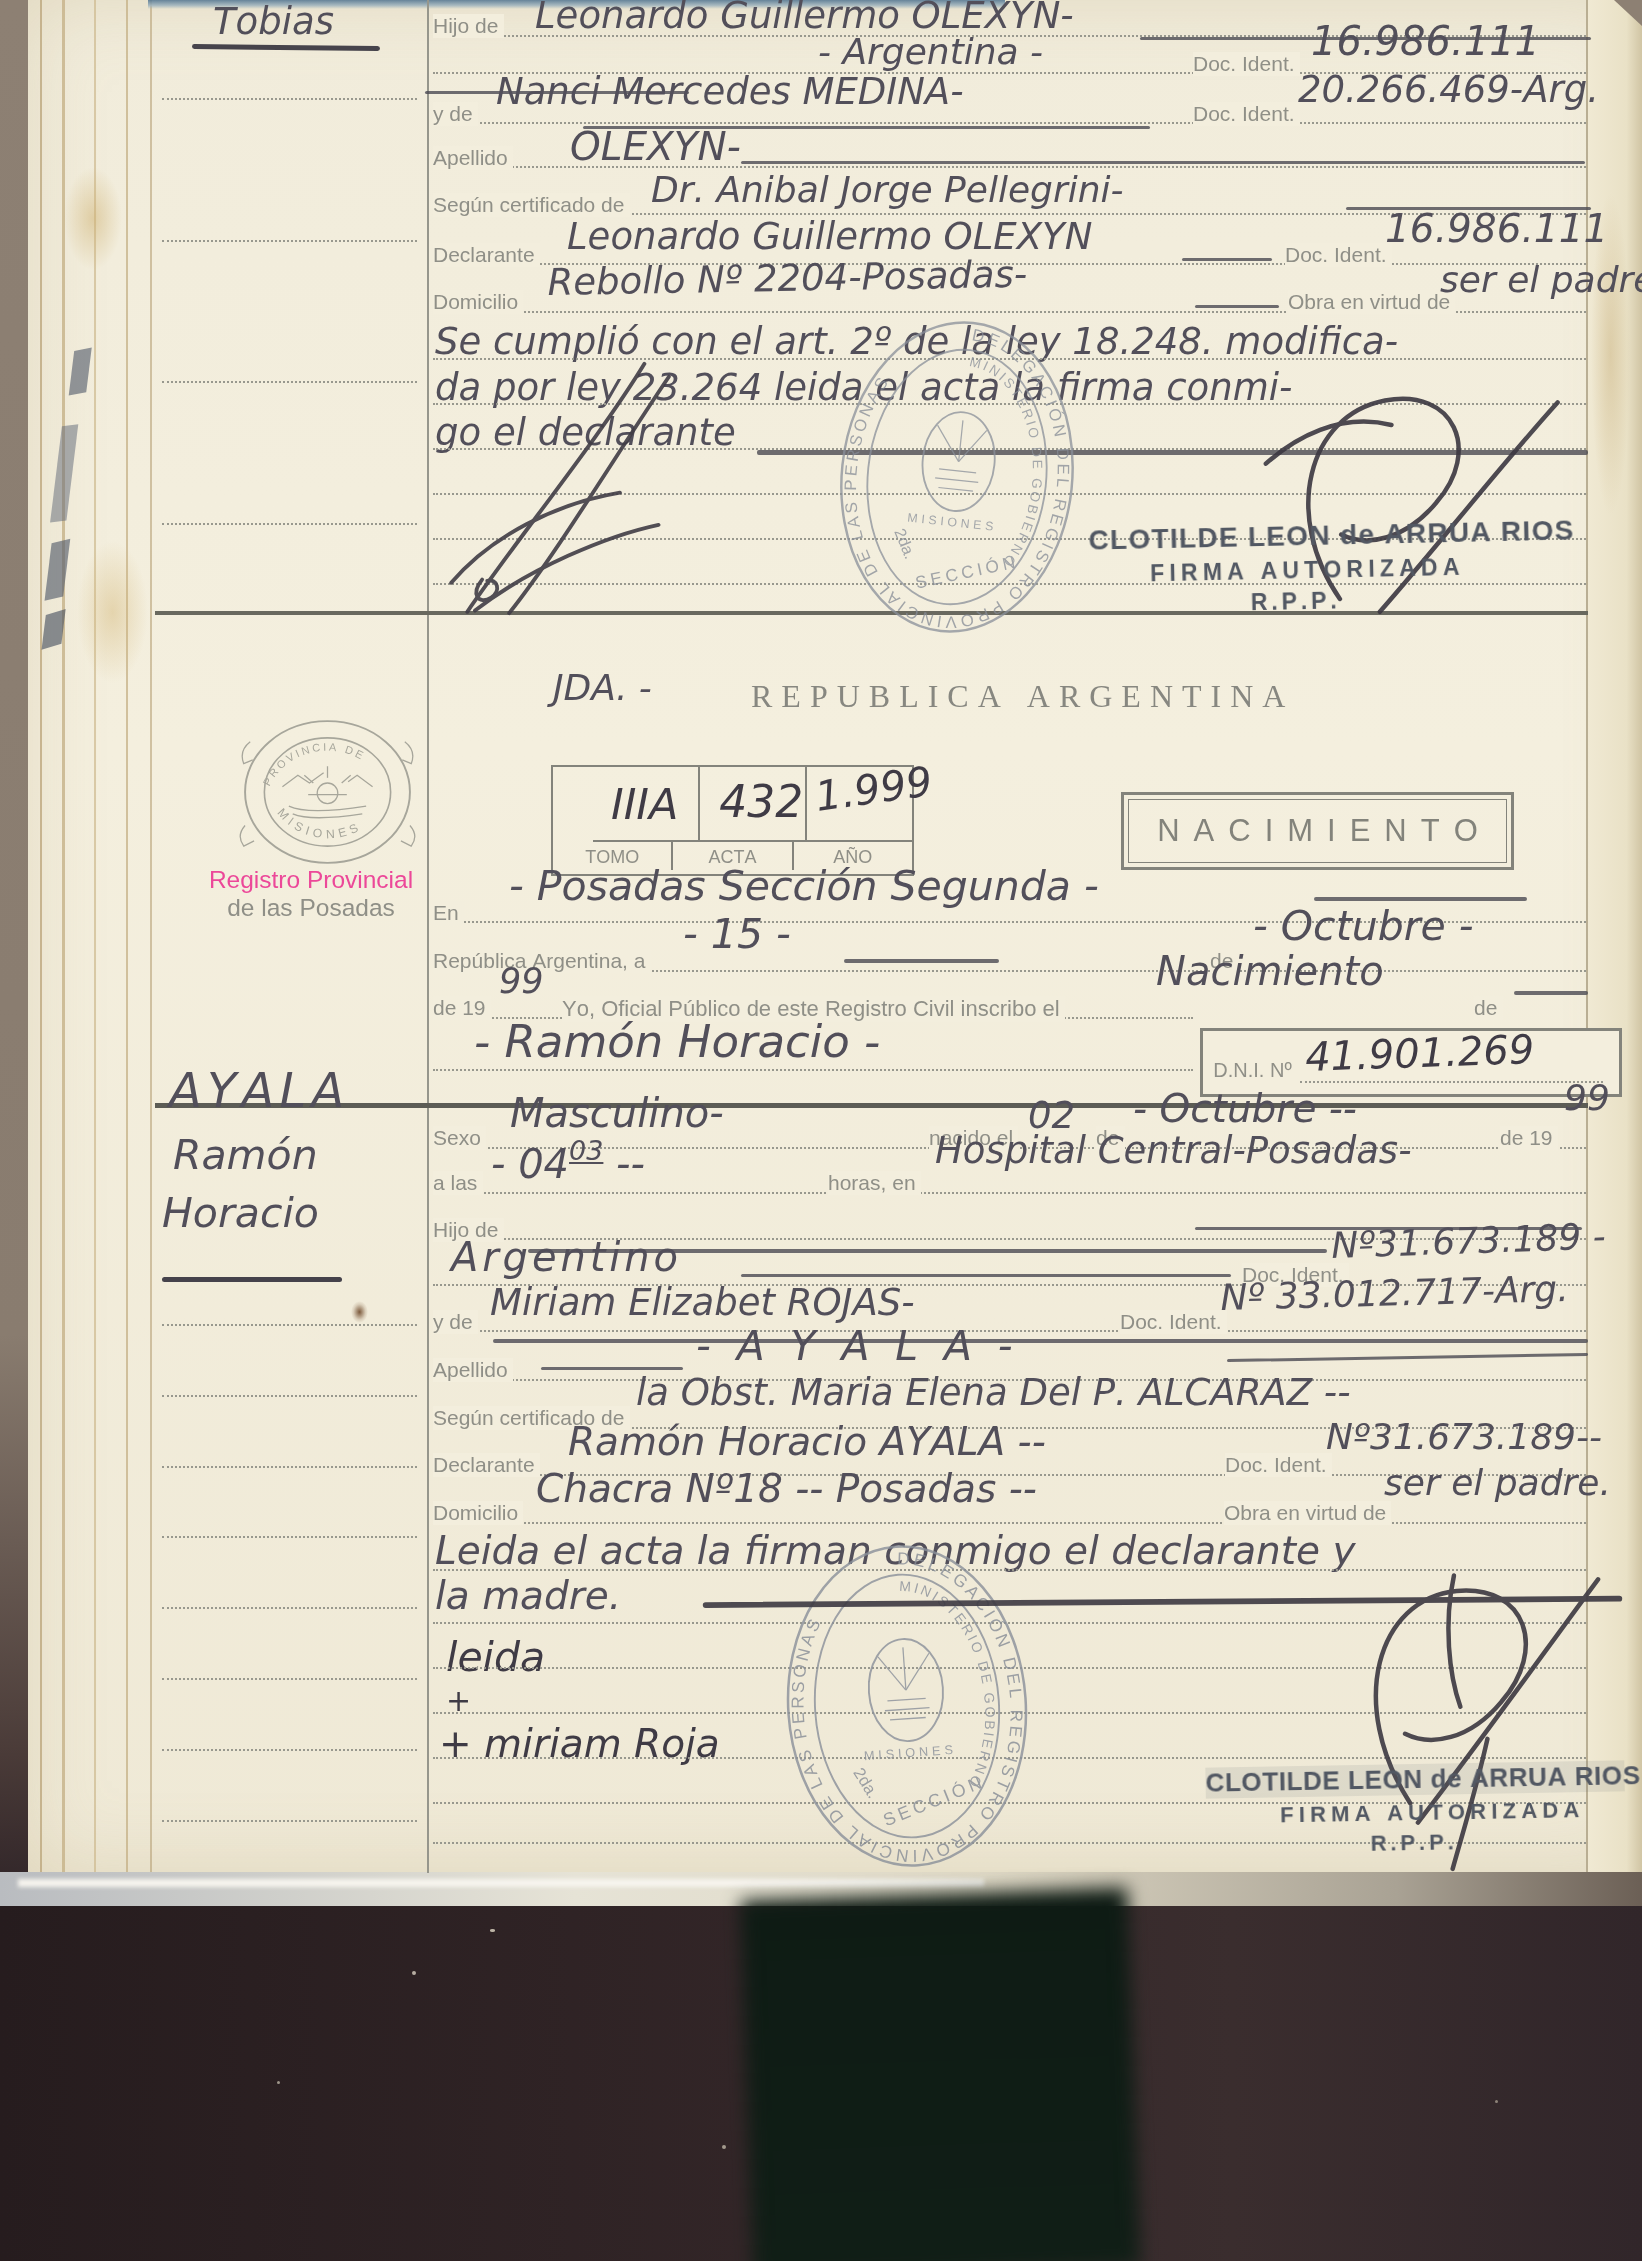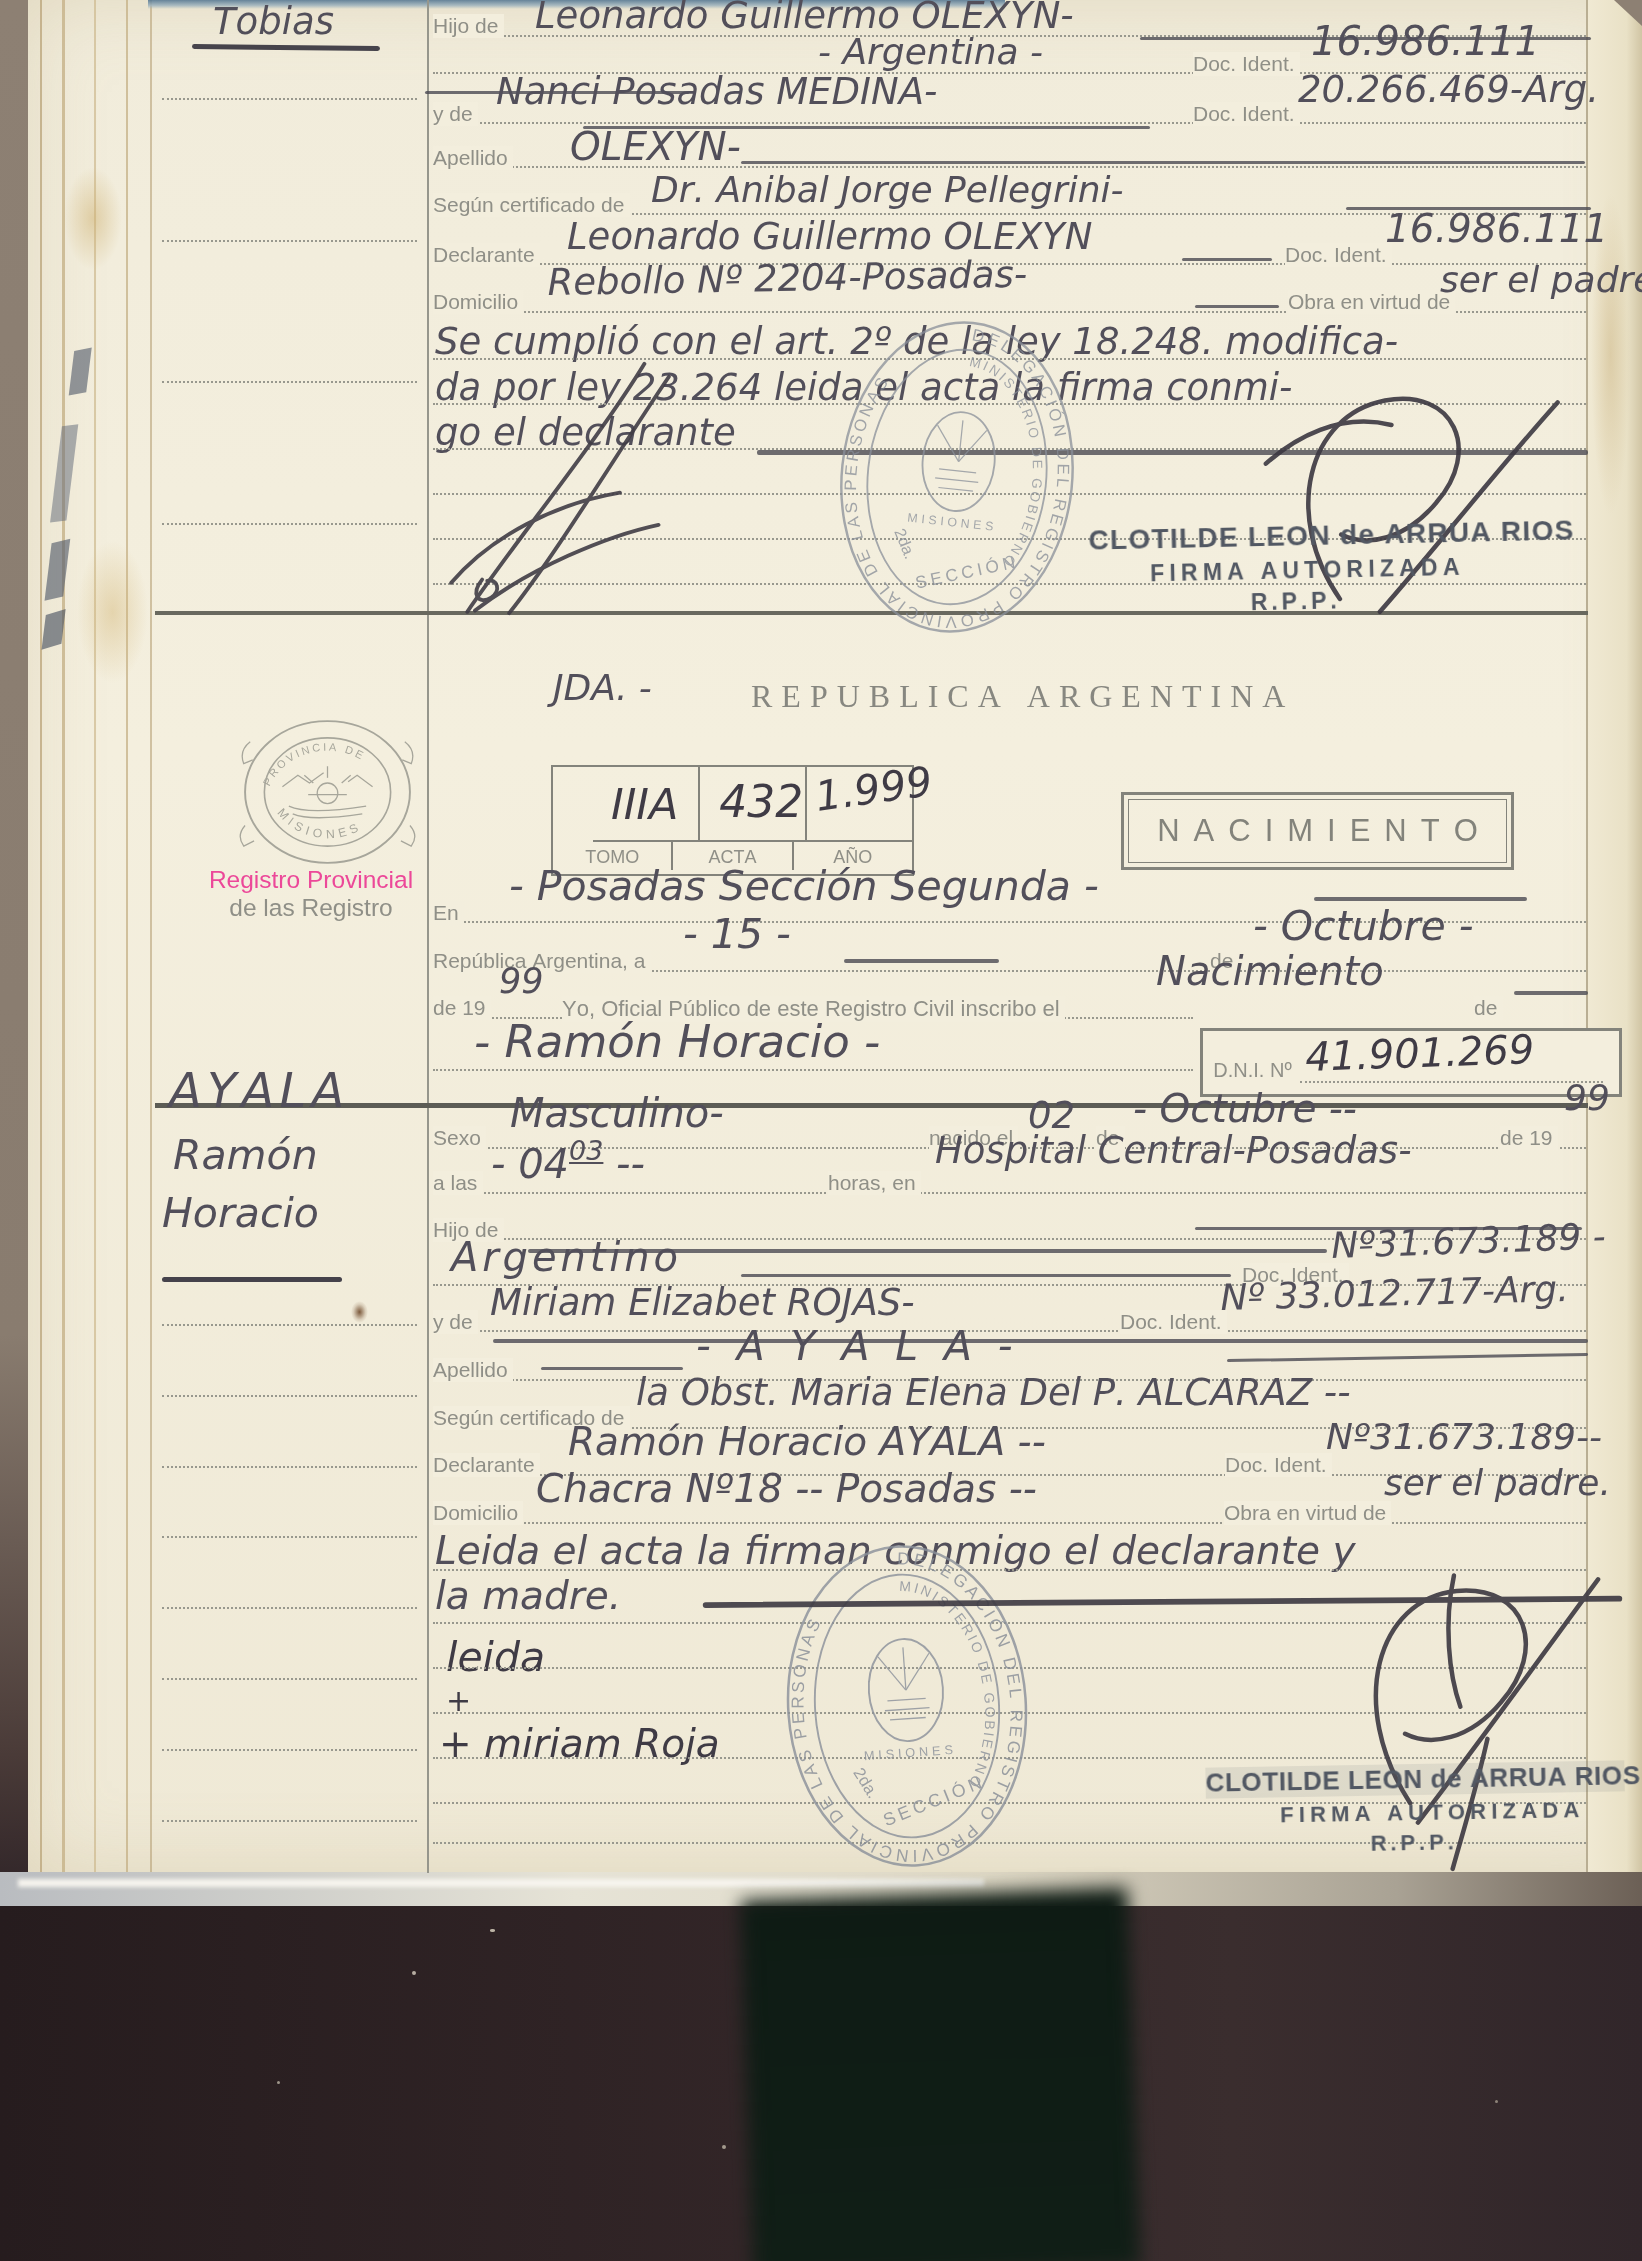--- a/index.html
+++ b/index.html
@@ -78,21 +78,21 @@
   <div class="pline" style="left:1140px;top:37px;width:451px;"></div>
 
   <div class="dot" style="left:433px;top:72px;width:1153px;"></div>
   <div class="hw" style="left:818px;top:31px;font-size:36px;">- Argentina -</div>
   <div class="lbl" style="left:1193px;top:52px;font-size:21px;">Doc. Ident.</div>
   <div class="hw" style="left:1311px;top:18px;font-size:40px;">16.986.111</div>
   <div class="pline" style="left:425px;top:91px;width:264px;"></div>
 
   <div class="dot" style="left:433px;top:122px;width:1153px;"></div>
   <div class="lbl" style="left:433px;top:102px;font-size:21px;">y de</div>
-  <div class="hw" style="left:496px;top:70px;font-size:37px;">Nanci Posadas MEDINA-</div>
+  <div class="hw" style="left:496px;top:70px;font-size:37px;">Nanci Mercedes MEDINA-</div>
   <div class="lbl" style="left:1193px;top:102px;font-size:21px;">Doc. Ident.</div>
   <div class="hw" style="left:1298px;top:68px;font-size:37px;">20.266.469-Arg.</div>
   <div class="pline" style="left:583px;top:126px;width:567px;"></div>
 
   <div class="dot" style="left:433px;top:166px;width:1153px;"></div>
   <div class="lbl" style="left:433px;top:146px;font-size:21px;">Apellido</div>
   <div class="hw" style="left:570px;top:124px;font-size:39px;">OLEXYN-</div>
   <div class="pline" style="left:741px;top:161px;width:844px;"></div>
 
   <div class="dot" style="left:433px;top:213px;width:1153px;"></div>
@@ -196,21 +196,21 @@
     <text font-family="Liberation Sans,sans-serif" font-size="17" letter-spacing="4" fill="#9a9a90">
       <textPath href="#sealTop">PROVINCIA DE</textPath>
     </text>
     <path id="sealBot" d="M112,150 a92,80 0 0,0 156,4" fill="none"></path>
     <text font-family="Liberation Sans,sans-serif" font-size="19" letter-spacing="7" fill="#9a9a90">
       <textPath href="#sealBot">MISIONES</textPath>
     </text>
   </svg>
   <div class="abs" style="left:166px;top:866px;width:290px;text-align:center;">
     <div style="font-family:'Liberation Sans',sans-serif;font-size:24.5px;color:#ec4899;">Registro Provincial</div>
-    <div style="font-family:'Liberation Sans',sans-serif;font-size:24.5px;color:#8f8f87;">de las Registro</div>
+    <div style="font-family:'Liberation Sans',sans-serif;font-size:24.5px;color:#8f8f87;">de las Posadas</div>
   </div>
 
   <div class="box" style="left:551px;top:765px;width:359px;height:107px;border-width:2.6px;">
     <div style="display:flex;height:73px;border-bottom:2.6px solid #83837b;margin-left:40px;">
       <div style="flex:1;border-right:2.6px solid #83837b;position:relative;">
           <span class="hw hwd" style="left:18px;top:11.6px;font-size:43px;">IIIA</span>
         </div>
       <div style="flex:1;border-right:2.6px solid #83837b;position:relative;">
           <span class="hw hwd" style="left:19.3px;top:9px;font-size:44px;">432</span>
         </div>

